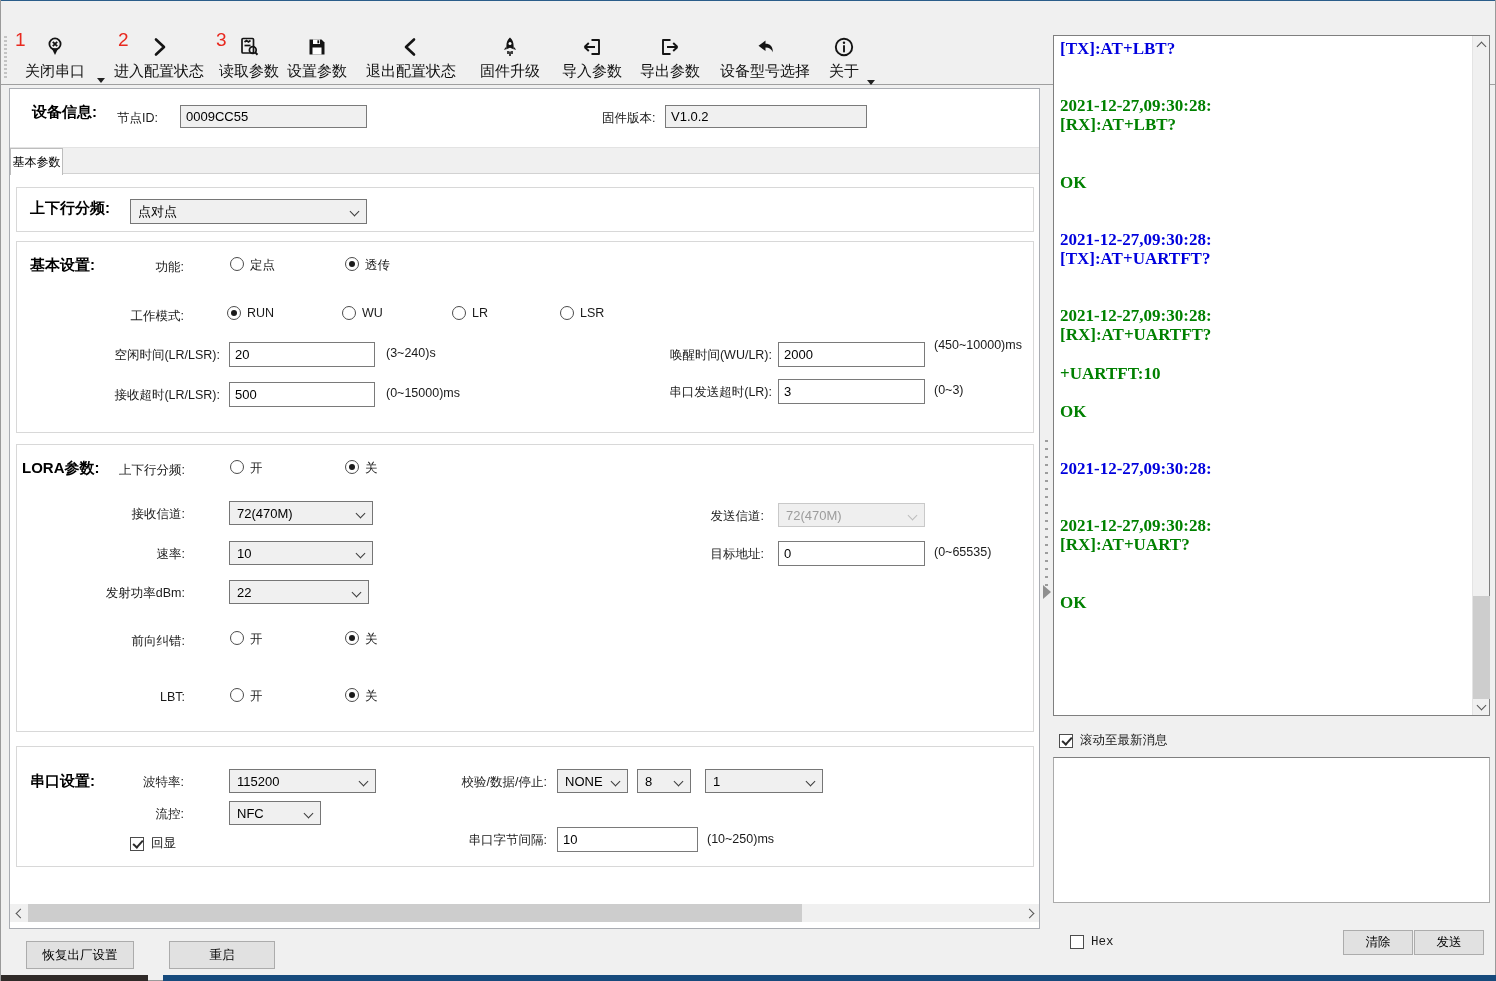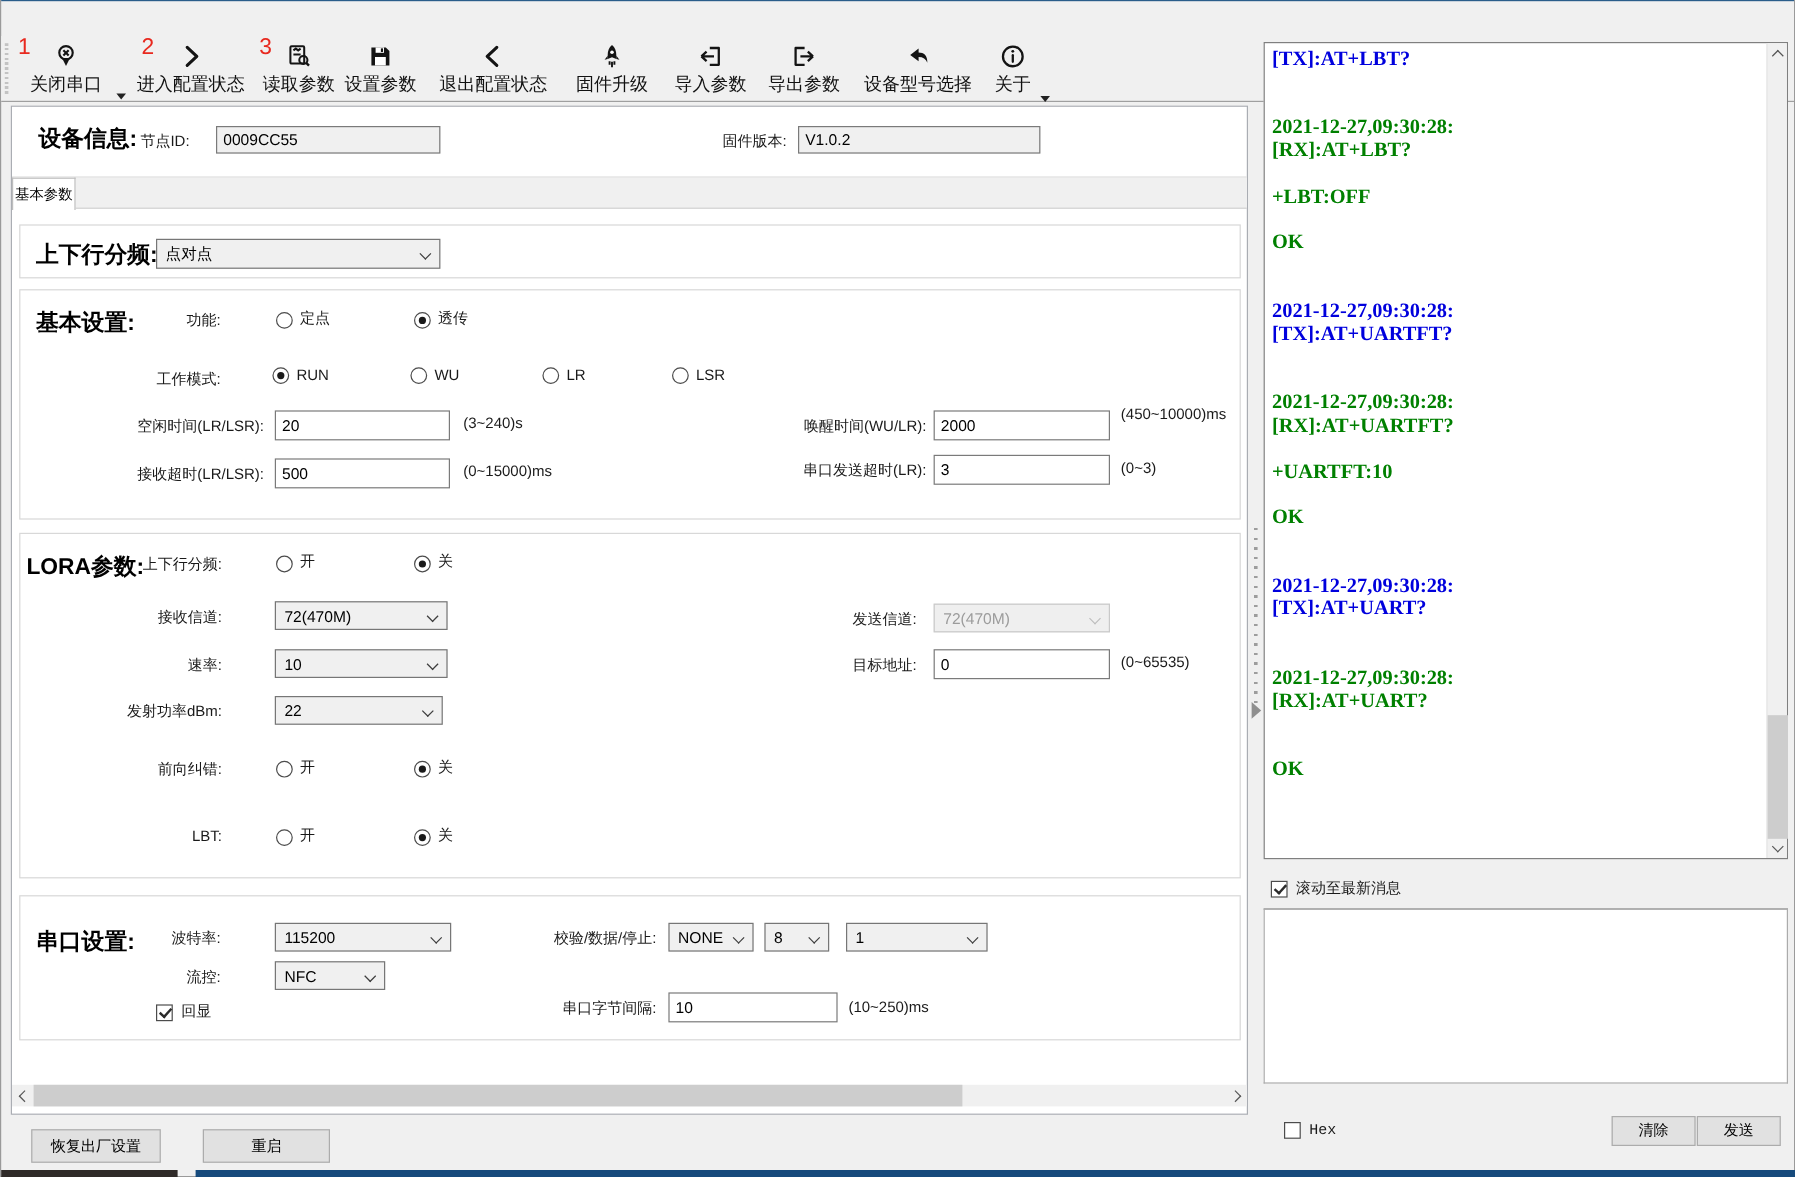--- a/index.html
+++ b/index.html
@@ -23,37 +23,37 @@
   .gripper{position:absolute;left:3px;top:6px;width:3px;height:44px;
     background:repeating-linear-gradient(to bottom,#c3c3c3 0 2px,transparent 2px 4px);}
   .tbtn{position:absolute;top:4px;height:50px;display:flex;flex-direction:column;align-items:center;cursor:default;}
   .ticon{height:26px;display:flex;align-items:center;justify-content:center;}
   .tlabel{font-size:15px;line-height:19px;color:#111;white-space:nowrap;margin-top:1px;}
   .tbadge{position:absolute;top:-4px;font-size:19px;color:var(--red);line-height:20px;}
   .caret{position:absolute;width:0;height:0;border-left:4px solid transparent;border-right:4px solid transparent;border-top:5px solid #222;}
 
   
   .main-panel{position:absolute;left:8px;top:88px;width:1031px;height:841px;background:#fff;border:1px solid #aaadb3;}
-  .seclabel{position:absolute;font-weight:bold;font-size:19px;color:#000;white-space:nowrap;}
+  .seclabel{position:absolute;font-weight:bold;font-size:15px;color:#000;white-space:nowrap;}
   .flabel{position:absolute;font-size:12.5px;color:#1a1a1a;text-align:right;white-space:nowrap;}
   .llabel{position:absolute;font-size:12.5px;color:#1a1a1a;white-space:nowrap;}
   .hint{position:absolute;font-size:12.5px;color:#1a1a1a;white-space:nowrap;}
   .tinput{position:absolute;border:1px solid #7a7a7a;background:#fff;font-size:13px;padding:1px 5px;font-family:inherit;color:#000;outline:none;}
   .tinput.gray{background:#f0f0f0;}
   .gbox{position:absolute;border:1px solid #d8d8d8;background:#fff;}
   .tabstrip{position:absolute;left:0;top:58px;width:1029px;height:27px;background:#f0f0f0;border-top:1px solid #e3e3e3;border-bottom:1px solid #d2d2d2;}
   .tab-active{position:absolute;left:0;top:59px;width:53px;height:27px;background:#fff;border:1px solid #bdbdbd;border-bottom:none;z-index:3;
     display:flex;align-items:center;justify-content:center;font-size:12px;color:#000;}
 
   .select{position:absolute;background:#f0f0f0;border:1px solid #767676;display:flex;align-items:center;padding:0 22px 0 7px;font-size:13px;color:#000;cursor:default;}
   .select .sarrow{position:absolute;right:8px;top:8px;width:7px;height:7px;border-right:1.5px solid #3c3c3c;border-bottom:1.5px solid #3c3c3c;transform:rotate(45deg);}
   .select.disabled{color:#9c9c9c;border-color:#c9c9c9;background:#efefef;}
   .select.disabled .sarrow{border-color:#bdbdbd;}
 
-  .ropt{position:absolute;display:flex;align-items:flex-end;gap:6px;font-size:12.5px;color:#1a1a1a;white-space:nowrap;}
+  .ropt{position:absolute;display:flex;align-items:flex-start;gap:6px;font-size:12.5px;color:#1a1a1a;white-space:nowrap;}
   .radio{width:14px;height:14px;border:1px solid #4c4c4c;border-radius:50%;background:#fff;position:relative;flex:0 0 auto;}
   .radio.checked::after{content:"";position:absolute;left:3px;top:3px;width:6px;height:6px;border-radius:50%;background:#1a1a1a;}
   .checkbox{width:14px;height:14px;border:1px solid #4c4c4c;background:#fff;position:relative;flex:0 0 auto;display:inline-block;}
   .checkbox.checked::after{content:"";position:absolute;left:2px;top:2px;width:8px;height:4px;border-left:2px solid #2b2b2b;border-bottom:2px solid #2b2b2b;transform:rotate(-48deg);}
 
   
   .hscroll{position:absolute;left:0;top:815px;width:1029px;height:18px;background:#f0f0f0;}
   .hs-btn{position:absolute;top:0;width:17px;height:18px;display:flex;align-items:center;justify-content:center;}
   .hs-thumb{position:absolute;left:18px;top:0;width:774px;height:18px;background:#cdcdcd;}
   .chev{width:7px;height:7px;border-right:1.6px solid #555;border-bottom:1.6px solid #555;}
@@ -394,39 +394,37 @@
   </div>
 
   <div class="logbox">
     <div class="log-content">
         <div class="log-line tx">[TX]:AT+LBT?</div>
         <div class="log-line">&nbsp;</div>
         <div class="log-line">&nbsp;</div>
         <div class="log-line rx">2021-12-27,09:30:28:</div>
         <div class="log-line rx">[RX]:AT+LBT?</div>
         <div class="log-line">&nbsp;</div>
-        <div class="log-line rx">+LBT:OFF</div>
         <div class="log-line">&nbsp;</div>
         <div class="log-line rx">OK</div>
         <div class="log-line">&nbsp;</div>
         <div class="log-line">&nbsp;</div>
         <div class="log-line tx">2021-12-27,09:30:28:</div>
         <div class="log-line tx">[TX]:AT+UARTFT?</div>
         <div class="log-line">&nbsp;</div>
         <div class="log-line">&nbsp;</div>
         <div class="log-line rx">2021-12-27,09:30:28:</div>
         <div class="log-line rx">[RX]:AT+UARTFT?</div>
         <div class="log-line">&nbsp;</div>
         <div class="log-line rx">+UARTFT:10</div>
         <div class="log-line">&nbsp;</div>
         <div class="log-line rx">OK</div>
         <div class="log-line">&nbsp;</div>
         <div class="log-line">&nbsp;</div>
         <div class="log-line tx">2021-12-27,09:30:28:</div>
-        <div class="log-line tx">[TX]:AT+UART?</div>
         <div class="log-line">&nbsp;</div>
         <div class="log-line">&nbsp;</div>
         <div class="log-line rx">2021-12-27,09:30:28:</div>
         <div class="log-line rx">[RX]:AT+UART?</div>
         <div class="log-line">&nbsp;</div>
         <div class="log-line">&nbsp;</div>
         <div class="log-line rx">OK</div>
       </div>
     <div class="vscroll">
       <div class="vs-btn" style="top:0">

